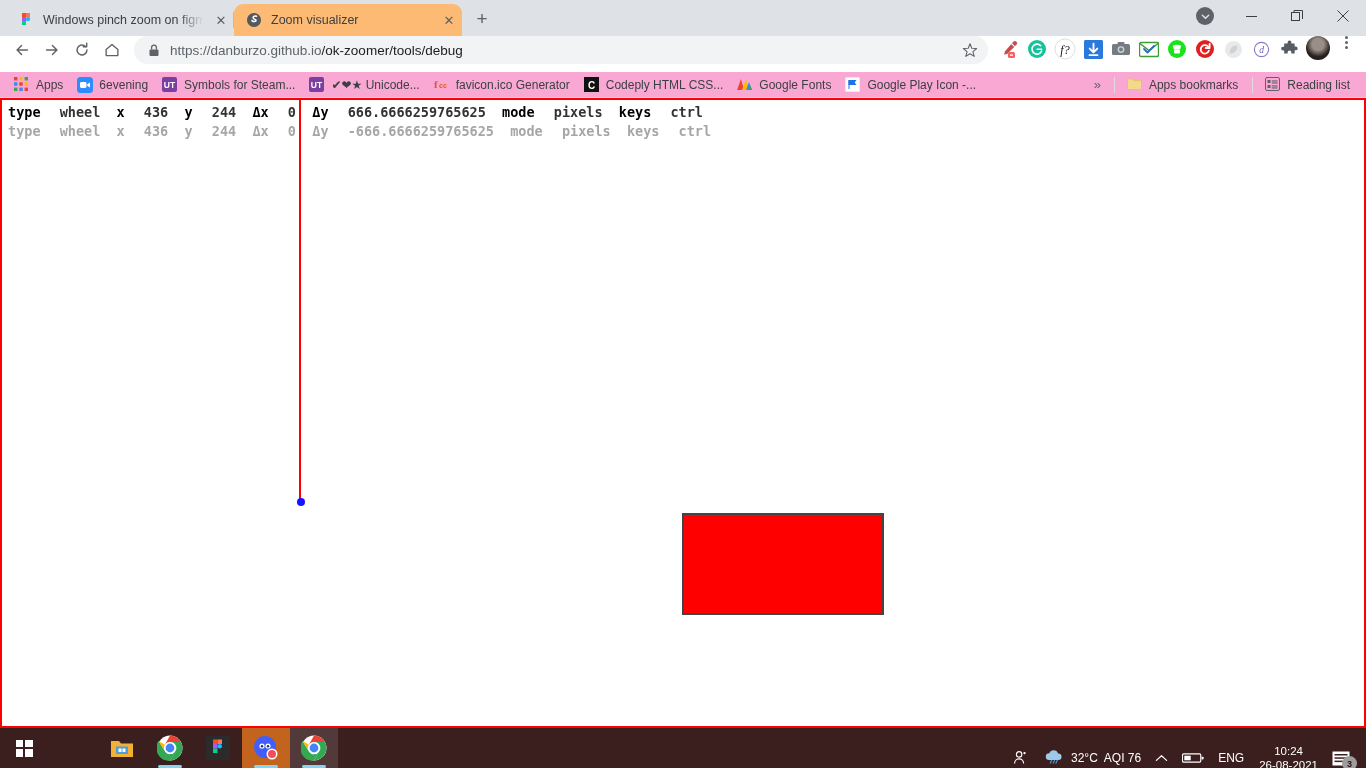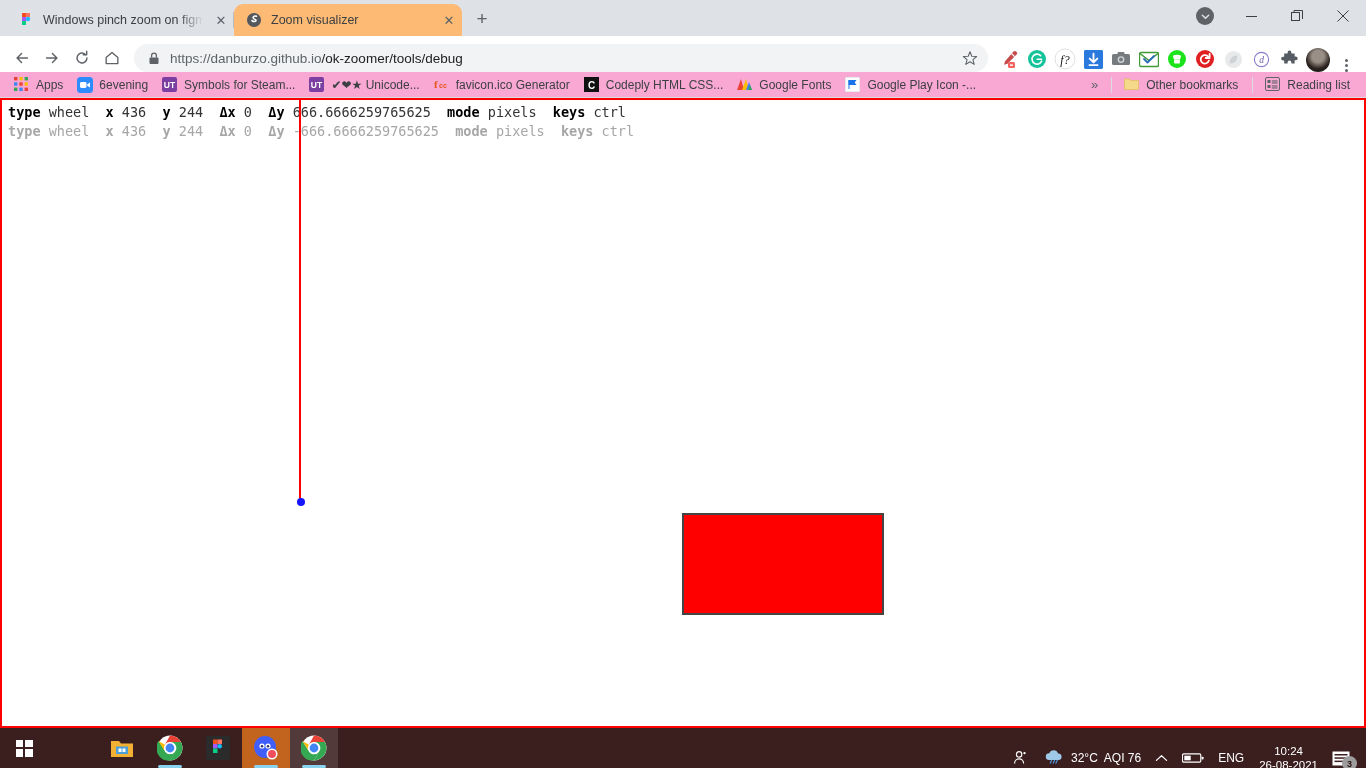--- a/index.html
+++ b/index.html
@@ -58,21 +58,21 @@
   .wc { width: 46px; height: 32px; display:flex; align-items:center; justify-content:center; color:#3c4043; }
   .wc svg { display:block; }
   .circ-btn {
     width: 18px; height: 18px; border-radius: 50%;
     background: #5f6368; display:flex; align-items:center; justify-content:center;
   }
 
   
   .toolbar {
     height: 36px; background: #fff;
-    display: flex; align-items: flex-end; padding: 0 8px; gap: 2px;
+    display: flex; align-items: flex-start; padding: 0 8px; gap: 2px;
   }
   .tb-btn {
     width: 28px; height: 28px; border-radius: 50%;
     display: flex; align-items: center; justify-content: center;
     color: #5f6368; flex: 0 0 28px;
   }
   .omnibox {
     flex: 1 1 auto; height: 28px; margin: 0 6px 0 6px;
     background: #f1f3f4; border-radius: 14px;
     display: flex; align-items: center; padding: 0 4px 0 12px;
@@ -118,21 +118,21 @@
     background: #fff; border: 2px solid #ff0000; overflow: hidden;
   }
   .dbg {
     font-family: "DejaVu Sans Mono", "Liberation Mono", monospace;
     font-size: 13.5px; line-height: 19px; white-space: pre;
     padding-left: 6px;
   }
   .dbg.first { color: #000; padding-top: 3px; }
   .dbg.second { color: #a6a6a6; }
   .dbg b { font-weight: 700; }
-  .dbg .v { font-weight: 400; }
+  .dbg .v { font-weight: 700; margin-left: 11px; }
   .dbg.first .v { color: #333; }
 
   .vline {
     position: absolute; left: 297px; top: 0px; width: 2px; height: 404px;
     background: #ff0000;
   }
   .dot {
     position: absolute; left: 295px; top: 398px;
     width: 8px; height: 8px; border-radius: 50%; background: #1414ff;
   }
@@ -458,21 +458,21 @@
     <div class="bm-spacer"></div>
 
     <div class="chev2">»</div>
     <div class="bm-sep"></div>
     <div class="bm">
       <span class="bm-ico">
         <svg width="15" height="13" viewBox="0 0 15 13">
             <path d="M0.5 2 h5 l1.3 1.6 H14.5 v9 H0.5 Z" fill="#f5d98a" stroke="#e0bf5c" stroke-width="0.8"></path>
           </svg>
       </span>
-      <span class="bm-lbl">Other bookmarks</span>
+      <span class="bm-lbl">Apps bookmarks</span>
     </div>
     <div class="bm-sep"></div>
     <div class="bm">
       <span class="bm-ico">
         <svg width="15" height="14" viewBox="0 0 15 14">
             <rect x="0.5" y="0.5" width="14" height="13" rx="1.5" fill="none" stroke="#5f6368"></rect>
             <rect x="2.5" y="3" width="3" height="3" fill="#5f6368"></rect>
             <rect x="6.8" y="3.4" width="5.8" height="1.1" fill="#5f6368"></rect>
             <rect x="6.8" y="5.4" width="5.8" height="1.1" fill="#5f6368"></rect>
             <rect x="2.5" y="8" width="3" height="3" fill="#5f6368"></rect>

